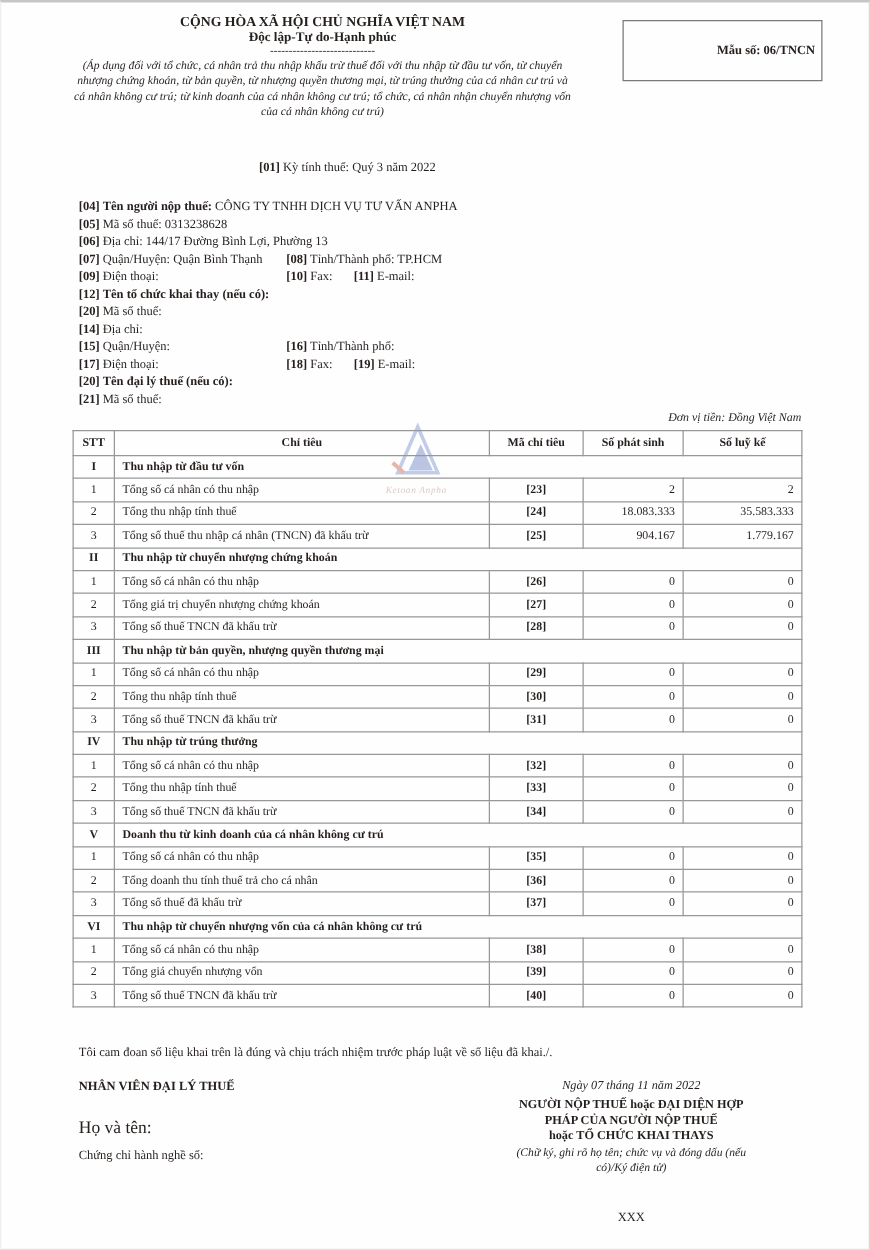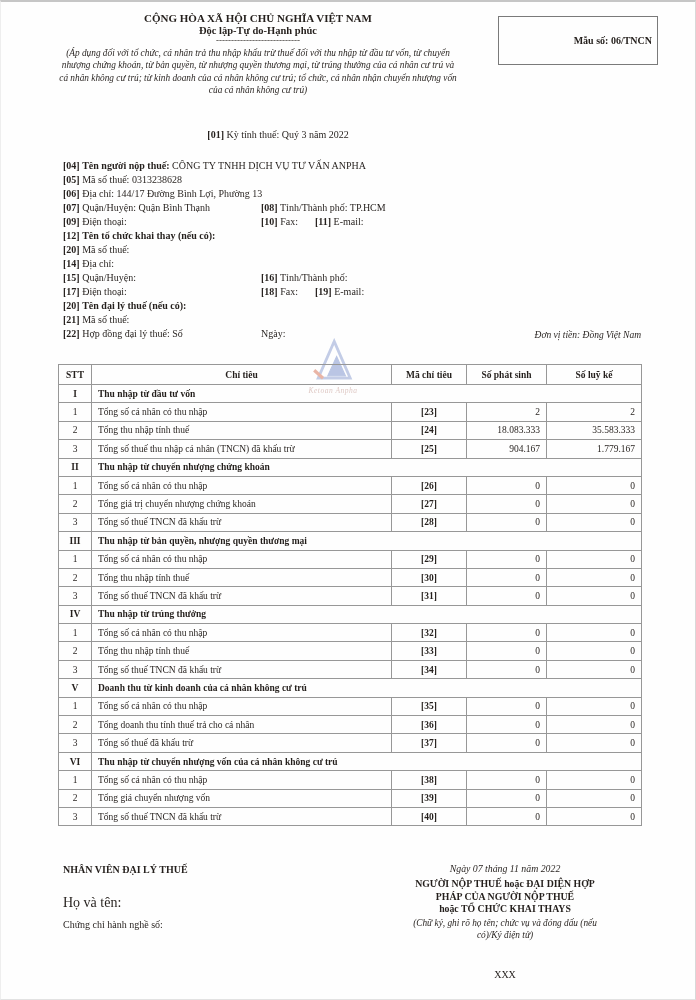--- a/index.html
+++ b/index.html
@@ -21,31 +21,31 @@
     padding:18px 5px;text-align:right;background:transparent;
   }
   .fb-title{font-size:10px;}
   .fb-title b{font-weight:bold;}
   .fb-note{font-style:italic;font-size:7.6px;line-height:1.3;margin-top:1px;}
   .period{position:absolute;left:57px;top:126px;width:440px;text-align:center;font-size:10px;line-height:14px;}
   .b{font-weight:bold;}
   .fields{position:absolute;left:62px;top:157px;width:580px;font-size:10px;}
   .field-line{height:14px;line-height:14px;white-space:nowrap;}
   .seg{display:inline-block;vertical-align:top;}
-  .field-line.multi .seg:first-child{width:198px;}
+  .field-line.multi .seg:first-child{width:166px;}
   .field-line.cols3 .seg:nth-child(2){width:54px;}
   .currency-note{position:absolute;left:57px;top:328px;width:583px;text-align:right;font-style:italic;font-size:9.5px;}
   .watermark{position:absolute;left:294px;top:336px;width:76px;text-align:center;opacity:.55;pointer-events:none;}
   .wm-text{font-style:italic;font-size:7.5px;color:#c49a92;letter-spacing:.5px;margin-top:-2px;}
   table.decl{
     position:absolute;left:57px;top:342px;width:583px;border-collapse:collapse;
     font-size:9.5px;table-layout:fixed;
   }
   table.decl td,table.decl th{border:1px solid #979797;padding:0 6px;box-sizing:border-box;overflow:hidden;}
-  table.decl{border:1.5px solid #7d7d7d;margin-top:20px;}
+  table.decl{border:1.5px solid #7d7d7d;}
   table.decl th{height:20px;font-weight:bold;text-align:center;padding:0 2px;}
   tr.section-row td{height:18.4px;font-weight:bold;}
   tr.section-row td.c-stt{text-align:center;}
   tr.data-row td{height:18.4px;}
   td.c-stt{text-align:center;}
   td.c-code{text-align:center;font-weight:bold;}
   td.c-num{text-align:right;}
   .declaration{position:absolute;left:62px;top:835px;font-size:10px;}
   .sig-left-title{position:absolute;left:62px;top:862px;font-weight:bold;font-size:10px;}
   .sig-name{position:absolute;left:62px;top:893px;font-size:14px;}
@@ -86,21 +86,20 @@
       <div class="field-line"><span class="seg"><span class="b">[06]</span> <span>Địa chỉ:</span> <span>144/17 Đường Bình Lợi, Phường 13</span></span></div>
       <div class="field-line multi"><span class="seg"><span class="b">[07]</span> <span>Quận/Huyện:</span> <span>Quận Bình Thạnh</span></span><span class="seg"><span class="b">[08]</span> <span>Tỉnh/Thành phố:</span> <span>TP.HCM</span></span></div>
       <div class="field-line multi cols3"><span class="seg"><span class="b">[09]</span> <span>Điện thoại:</span></span><span class="seg"><span class="b">[10]</span> <span>Fax:</span></span><span class="seg"><span class="b">[11]</span> <span>E-mail:</span></span></div>
       <div class="field-line"><span class="seg"><span class="b">[12]</span> <span class="b">Tên tổ chức khai thay (nếu có):</span></span></div>
       <div class="field-line"><span class="seg"><span class="b">[20]</span> <span>Mã số thuế:</span></span></div>
       <div class="field-line"><span class="seg"><span class="b">[14]</span> <span>Địa chỉ:</span></span></div>
       <div class="field-line multi"><span class="seg"><span class="b">[15]</span> <span>Quận/Huyện:</span></span><span class="seg"><span class="b">[16]</span> <span>Tỉnh/Thành phố:</span></span></div>
       <div class="field-line multi cols3"><span class="seg"><span class="b">[17]</span> <span>Điện thoại:</span></span><span class="seg"><span class="b">[18]</span> <span>Fax:</span></span><span class="seg"><span class="b">[19]</span> <span>E-mail:</span></span></div>
       <div class="field-line"><span class="seg"><span class="b">[20]</span> <span class="b">Tên đại lý thuế (nếu có):</span></span></div>
       <div class="field-line"><span class="seg"><span class="b">[21]</span> <span>Mã số thuế:</span></span></div>
-      <div class="field-line multi"><span class="seg"><span class="b">[22]</span> <span>Hợp đồng đại lý thuế: Số</span></span><span class="seg"><span>Ngày:</span></span></div>
     </div>
 
   <div class="currency-note">Đơn vị tiền: Đồng Việt Nam</div>
 
   <div class="watermark">
     <svg width="44" height="46" viewBox="0 0 110 110">
       <path d="M58 6 L98 98 L18 98 Z" fill="none" stroke="#93a5d4" stroke-width="7"></path>
       <path d="M64 44 L86 92 L42 92 Z" fill="#8398cf" stroke="#8398cf" stroke-width="3"></path>
       <path d="M8 78 L30 98" stroke="#d97b5f" stroke-width="8" fill="none"></path>
     </svg>
@@ -271,20 +270,21 @@
         <tr class="data-row">
           <td class="c-stt">3</td>
           <td class="c-label">Tổng số thuế TNCN đã khấu trừ</td>
           <td class="c-code">[40]</td>
           <td class="c-num">0</td>
           <td class="c-num">0</td>
         </tr>
       </tbody>
   </table>
 
+  <div class="declaration">Tôi cam đoan số liệu khai trên là đúng và chịu trách nhiệm trước pháp luật về số liệu đã khai./.</div>
 
   <div class="sig-left-title">NHÂN VIÊN ĐẠI LÝ THUẾ</div>
   <div class="sig-name">Họ và tên:</div>
   <div class="sig-cert">Chứng chỉ hành nghề số:</div>
 
   <div class="sig-right">
     <div class="sr-date">Ngày 07 tháng 11 năm 2022</div>
     <div class="sr-signer">NGƯỜI NỘP THUẾ hoặc ĐẠI DIỆN HỢP
 PHÁP CỦA NGƯỜI NỘP THUẾ
 hoặc TỔ CHỨC KHAI THAYS</div>

